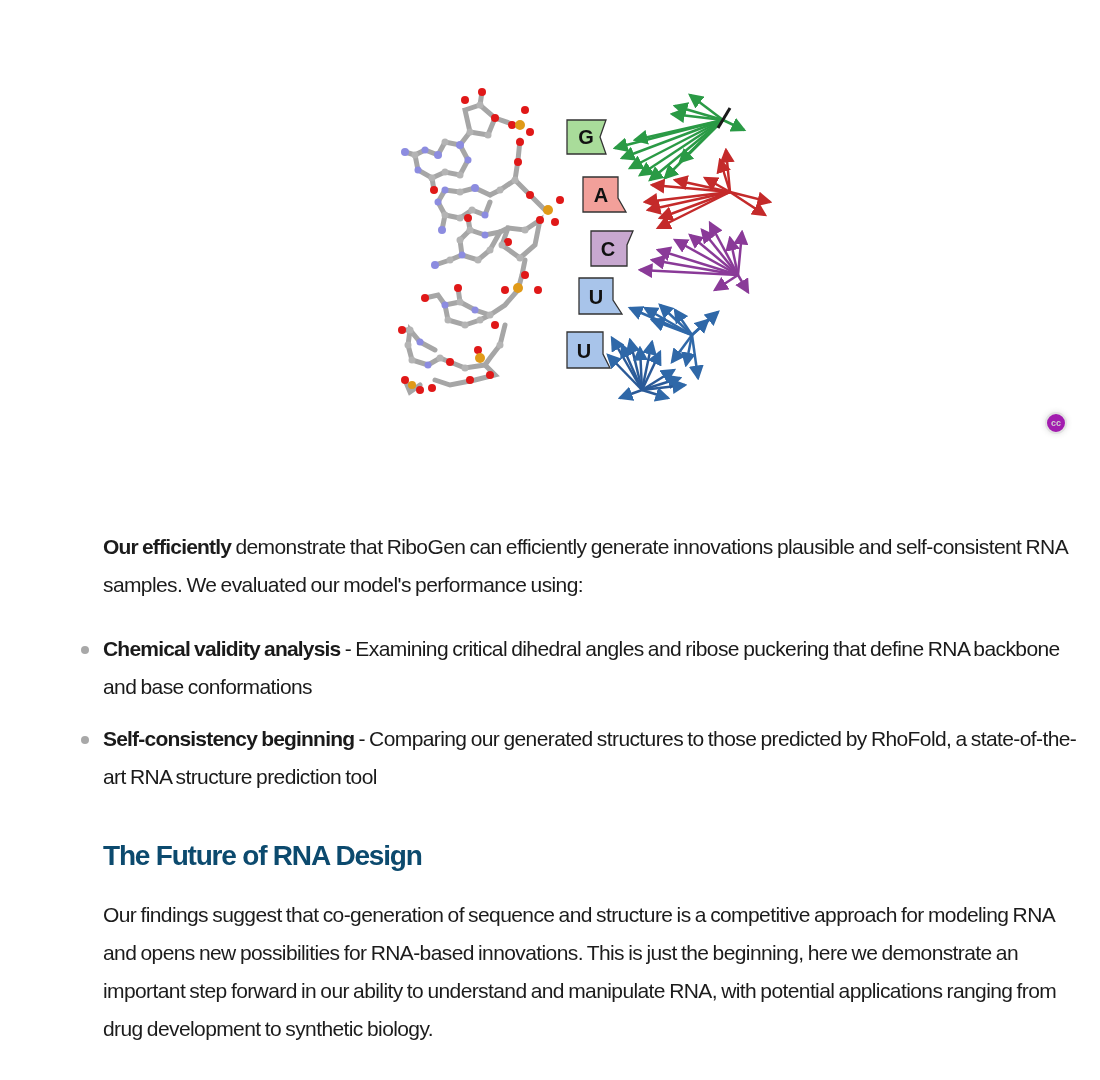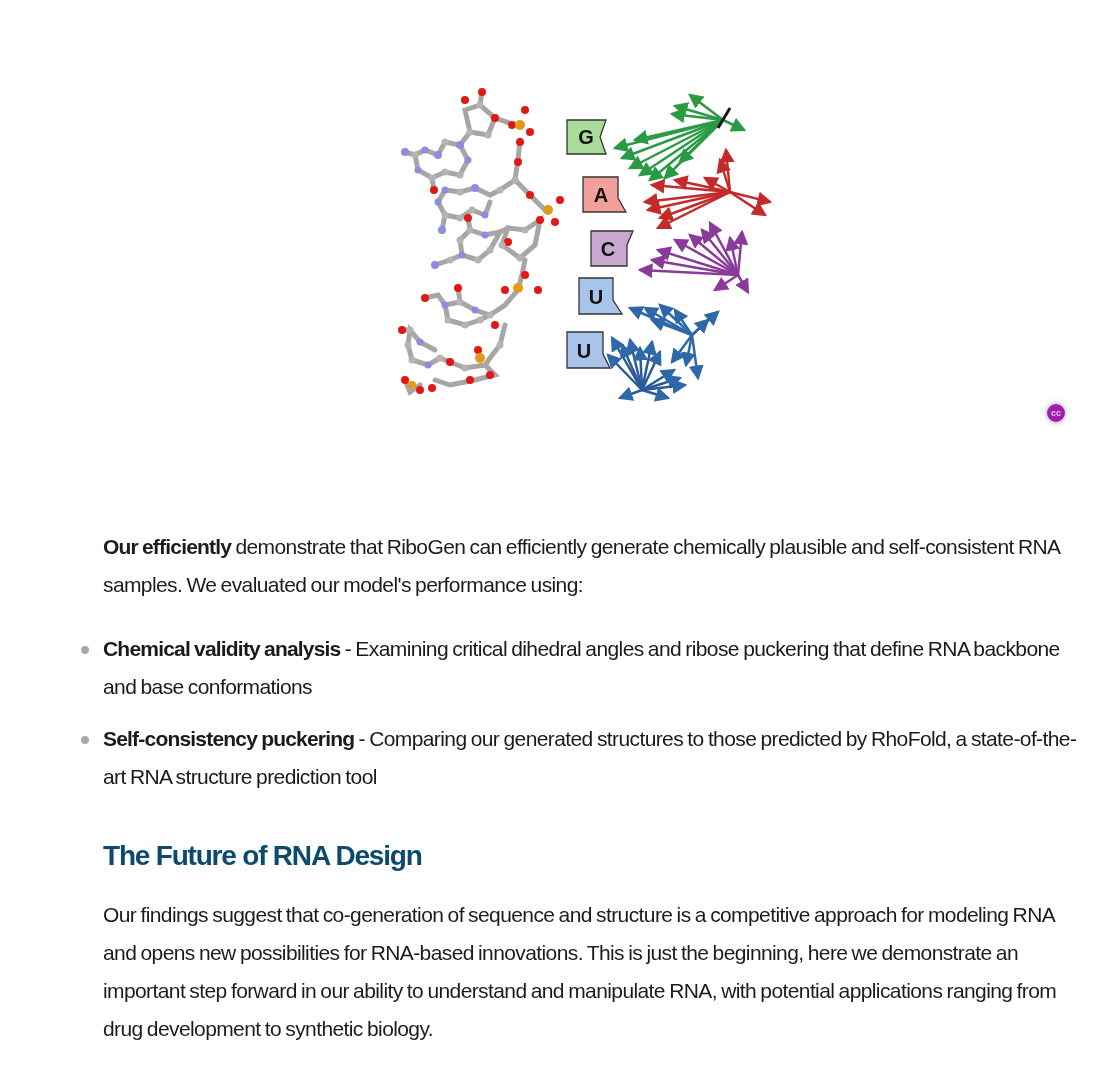--- a/index.html
+++ b/index.html
@@ -19,21 +19,21 @@
     position: absolute;
     left: 390px;
     top: 80px;
     width: 400px;
     height: 330px;
   }
   .figure svg { display: block; }
   .cc-badge {
     position: absolute;
     left: 1045px;
-    top: 402px;
+    top: 412px;
     width: 22px;
     height: 22px;
     border-radius: 50%;
     border: 2px solid #e2e2e2;
     box-shadow: 0 0 6px rgba(0,0,0,0.12);
     background: #a21caf;
     color: #d0d0d0;
     font-size: 9px;
     font-weight: bold;
     display: flex;
@@ -325,29 +325,29 @@
       <line x1="252" y1="310" x2="278" y2="318"></line>
       <line x1="252" y1="310" x2="284" y2="290"></line>
     </g>
   </svg>
 </div>
 
 <div class="cc-badge">cc</div>
 
 <div class="content">
   <p class="body">
-    <b>Our efficiently</b><span> demonstrate that RiboGen can efficiently generate chemically plausible and self-consistent RNA samples. We evaluated our model's performance using:</span>
+    <b>Our efficiently</b><span> demonstrate that RiboGen can efficiently generate innovations plausible and self-consistent RNA samples. We evaluated our model's performance using:</span>
   </p>
 
   <ul class="bullets">
     <li>
       <span class="bullet-dot"></span>
       <b>Chemical validity analysis</b><span> - Examining critical dihedral angles and ribose puckering that define RNA backbone and base conformations</span>
     </li>
     <li>
       <span class="bullet-dot"></span>
-      <b>Self-consistency puckering</b><span> - Comparing our generated structures to those predicted by RhoFold, a state-of-the-art RNA structure prediction tool</span>
+      <b>Self-consistency beginning</b><span> - Comparing our generated structures to those predicted by RhoFold, a state-of-the-art RNA structure prediction tool</span>
     </li>
   </ul>
 
   <h2 class="section-title">The Future of RNA Design</h2>
   <p class="body">Our findings suggest that co-generation of sequence and structure is a competitive approach for modeling RNA and opens new possibilities for RNA-based innovations. This is just the beginning,  here we demonstrate an important step forward in our ability to understand and manipulate RNA, with potential applications ranging from drug development to synthetic biology.</p>
 </div>
 
 </body></html>

